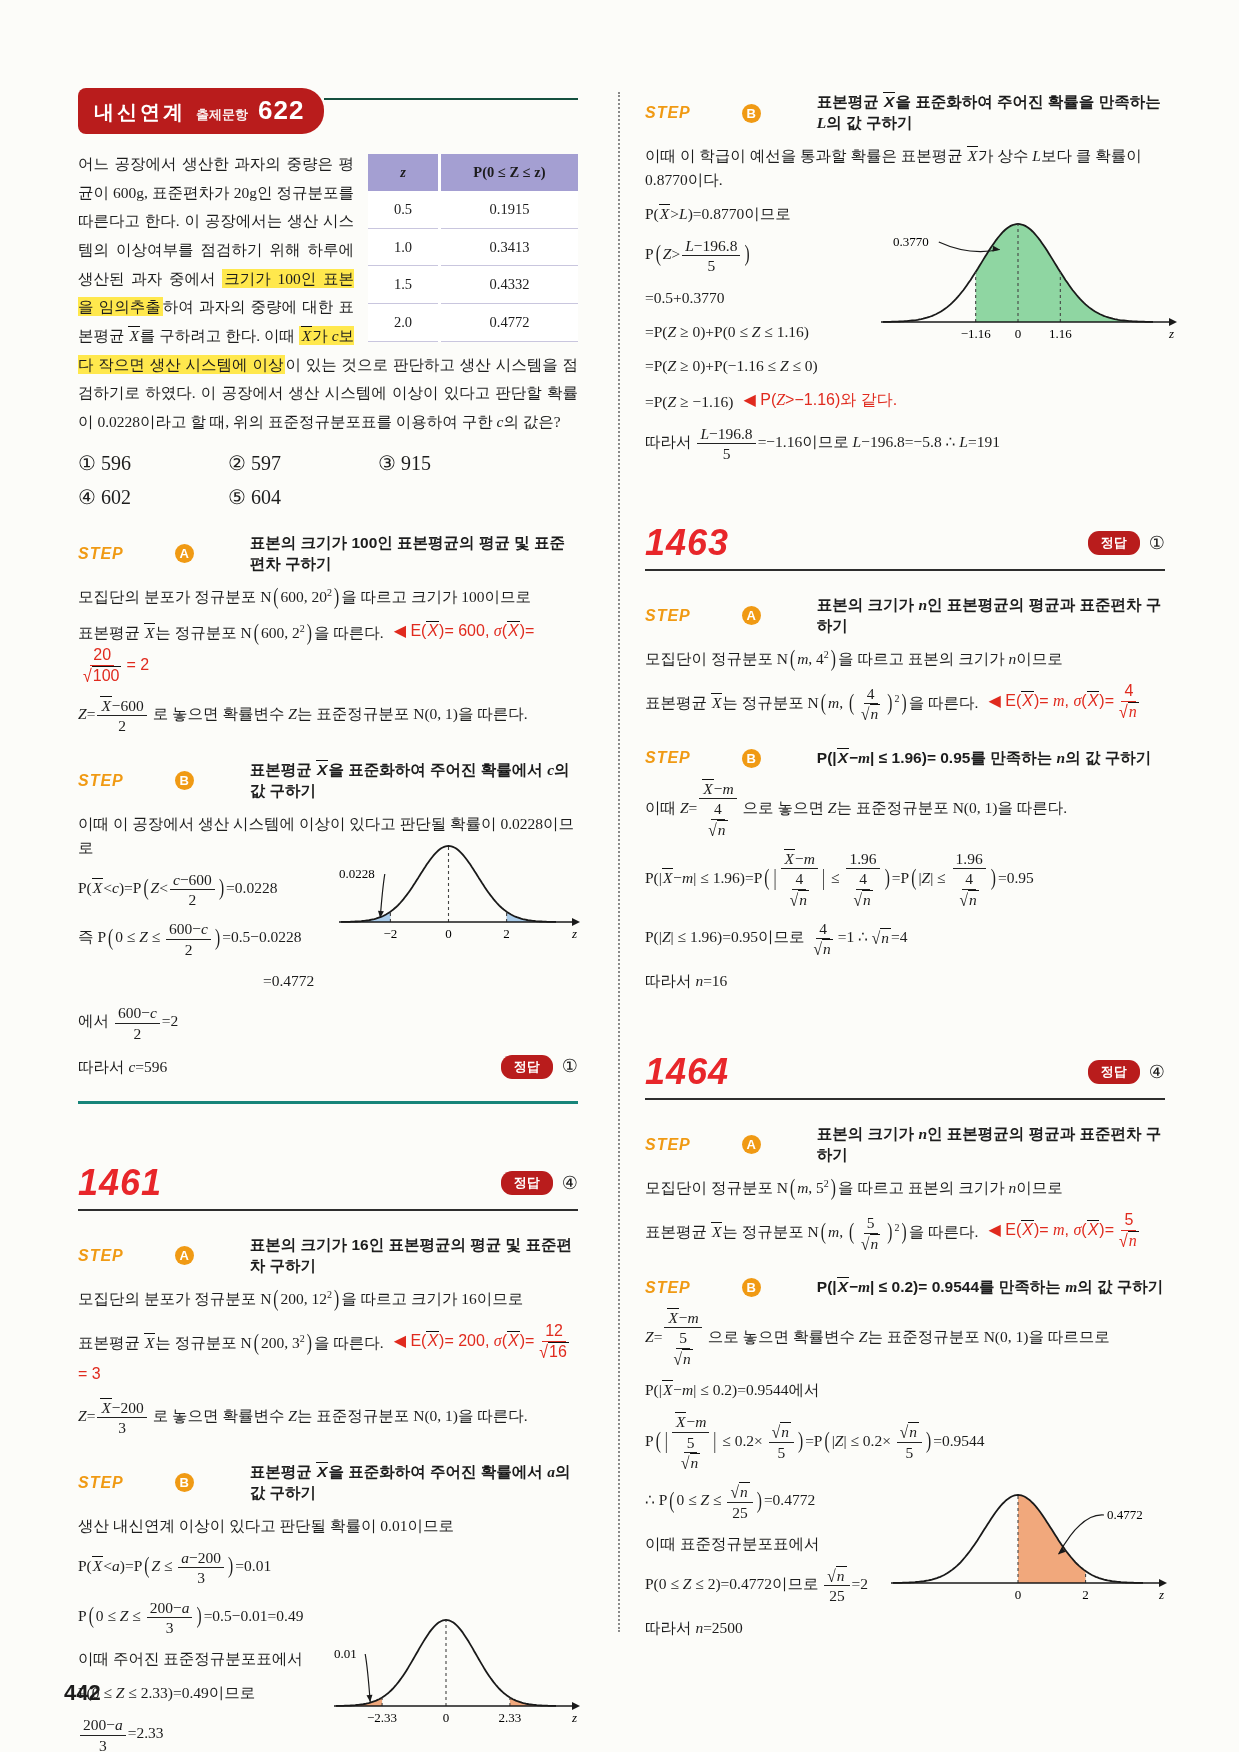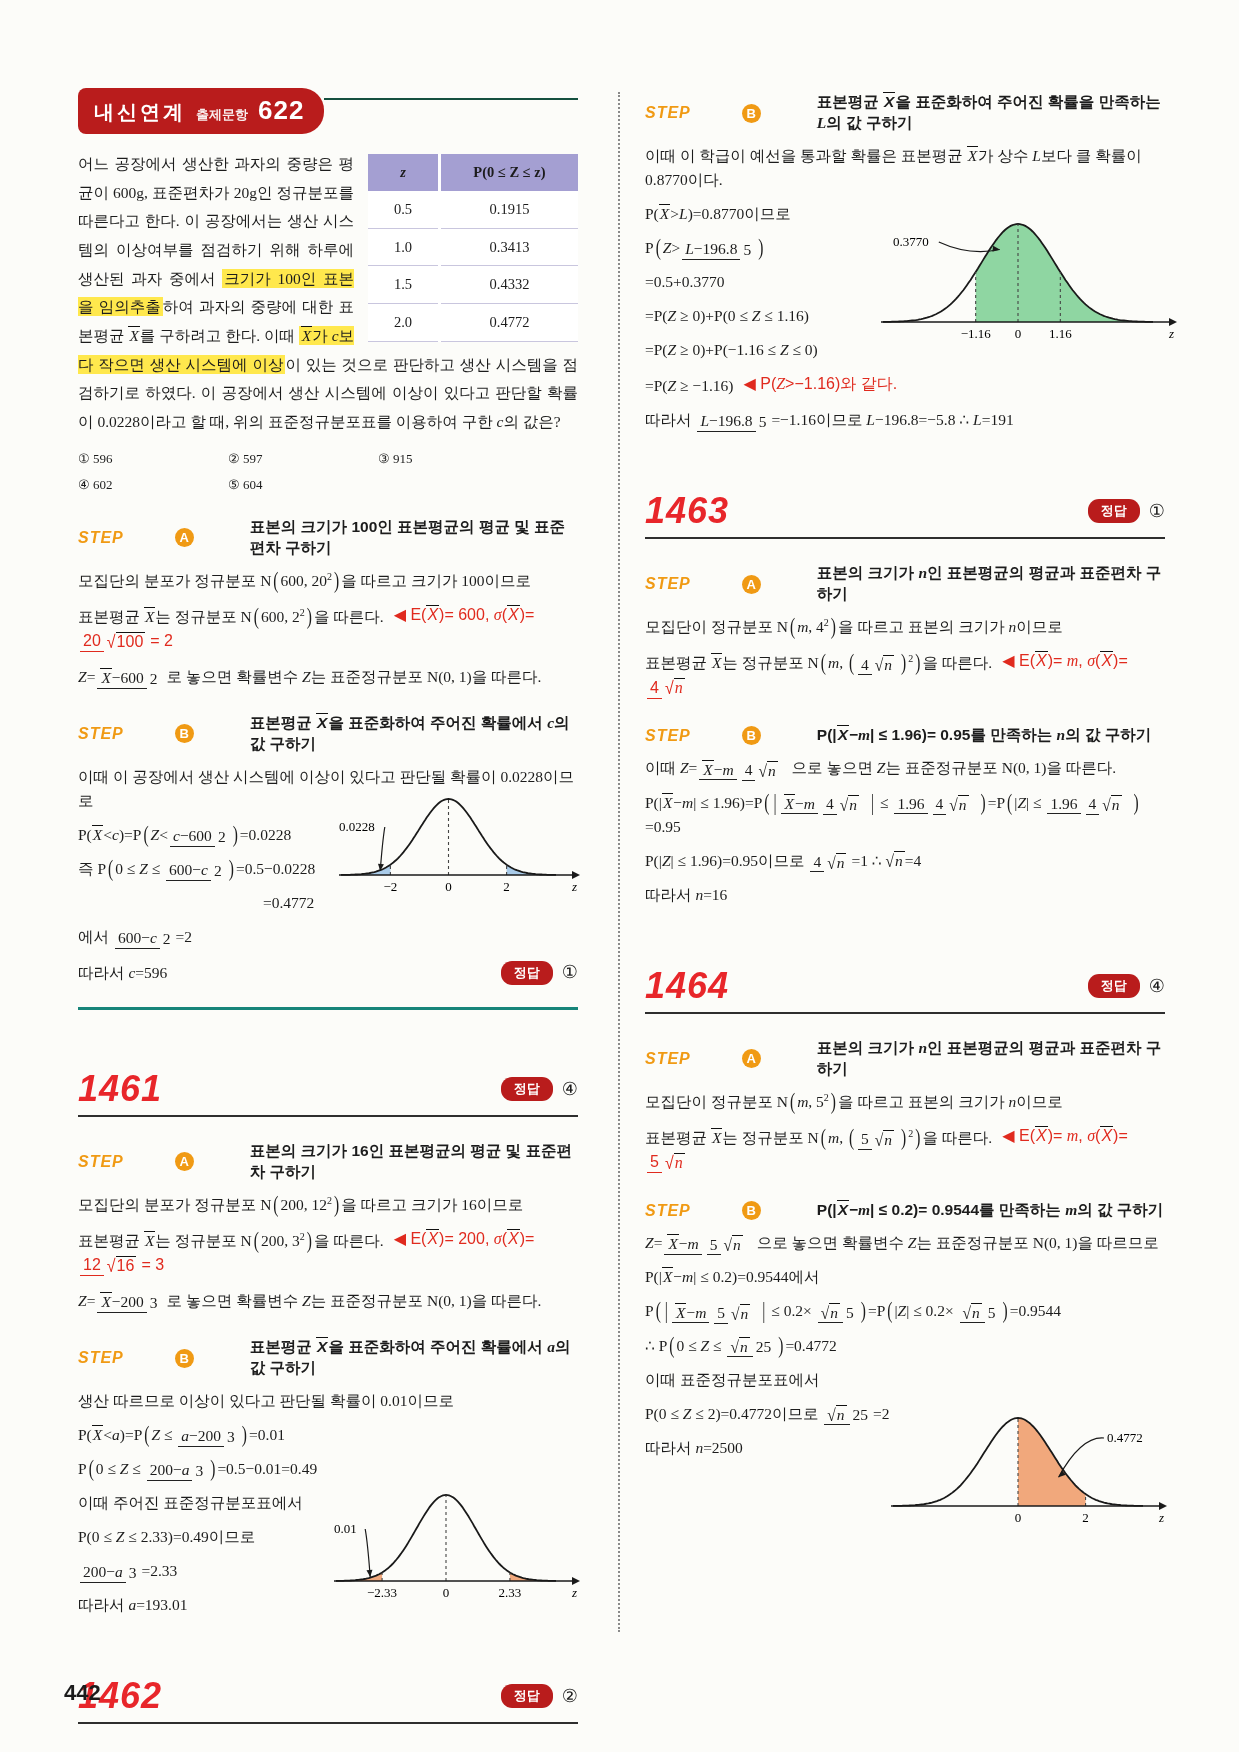--- a/index.html
+++ b/index.html
@@ -21,40 +21,40 @@
 
   
   .question{margin-top:16px;font-size:15.5px;line-height:1.85;text-align:justify;}
   .ztable{float:right;width:210px;margin:4px 0 8px 14px;border-collapse:collapse;font-size:14.5px;}
   .ztable th{background:#a49fd2;font-weight:700;padding:5px 6px;text-align:center;}
   .ztable th.zcol{font-style:italic;width:58px;border-right:3px solid #fff;}
   .ztable td{padding:5px 6px;text-align:center;border-bottom:1px solid #c9c6de;background:#fff;margin-top:16px;}
   .ztable td.zcol{border-right:3px solid #fff;}
   .hl{background:#ffe84d;padding:1px 2px;}
 
-  .choices{margin-top:14px;display:grid;grid-template-columns:150px 150px 1fr;row-gap:10px;font-size:13px;}
+  .choices{margin-top:14px;display:grid;grid-template-columns:150px 150px 1fr;row-gap:10px;font-size:20px;}
 
   
   .step{position:relative;margin-top:24px;}
   .step-head{display:flex;align-items:center;margin-bottom:8px;gap:48px;}
   .step-word{color:#f09a14;font:800 italic 16px "Liberation Sans",sans-serif;letter-spacing:1px;}
   .step-circ{display:inline-flex;align-items:center;justify-content:center;width:19px;height:19px;
              border-radius:50%;background:#f09a14;color:#fff;font:800 13px "Liberation Sans",sans-serif;margin:0 8px 0 3px;flex:none;}
   .step-title{font:700 15.5px "Liberation Sans",sans-serif;}
   .line{margin:10px 0;font-size:15.5px;line-height:1.55;}
   .ind{margin-left:185px;}
   .rnote{color:#e02a1e;font-size:16px;margin-left:10px;font-family:"Liberation Sans",sans-serif;vertical-align:2px;}
   .rnote .frac .num{border-color:#e02a1e;}
   .resline{display:flex;justify-content:space-between;align-items:center;}
 
   
   i{font-family:"Liberation Serif",serif;}
   .ol{display:inline-block;border-top:1.5px solid #111;line-height:1.05;padding:1px 1px 0;font-style:italic;}
   sup{font-size:10px;}
-  .frac{display:inline-flex;flex-direction:row;align-items:center;vertical-align:middle;margin:0 2px;text-align:center;line-height:1.25;}
+  .frac{display:inline-flex;flex-direction:column;align-items:center;vertical-align:middle;margin:0 2px;text-align:center;line-height:1.25;}
   .frac .num{display:block;border-bottom:1.4px solid #222;padding:0 3px;}
   .frac .den{display:block;padding:0 3px;}
   .sqrt{white-space:nowrap;}
   .sqrt .rad{display:inline-block;transform:scaleY(1.12);}
   .sqrt .rb{display:inline-block;border-top:1.4px solid #111;padding:0 2px 0 1px;line-height:1.1;}
   .bp{display:inline-block;transform:scaleY(1.55);transform-origin:center 55%;margin:0 2px;font-weight:300;}
 
   
   .phead{display:flex;justify-content:space-between;align-items:center;margin-top:58px;}
   .pnum{color:#e8262a;font:800 italic 36px "Liberation Sans",sans-serif;letter-spacing:1px;}
@@ -217,21 +217,21 @@
           <span class="den">3</span>
         </span> 로 놓으면 확률변수 <i>Z</i>는 표준정규분포 N(0, 1)을 따른다.</div>
   </div>
 
   <div class="step">
     <div class="step-head">
       <span class="step-word">STEP</span>
       <span class="step-circ">B</span>
       <span class="step-title">표본평균 <span class="ol">X</span>을 표준화하여 주어진 확률에서 <i>a</i>의 값 구하기</span>
     </div>
-    <div class="line">생산 따르므로 이상이 있다고 판단될 확률이 0.01이므로</div>
+    <div class="line">생산 내신연계 이상이 있다고 판단될 확률이 0.01이므로</div>
     <div class="line">P(<span class="ol">X</span>&lt;<i>a</i>)=P<span class="bp">(</span><i>Z</i> ≤ <span class="frac">
           <span class="num"><i>a</i>−200</span>
           <span class="den">3</span>
         </span><span class="bp">)</span>=0.01</div>
     <div class="line">P<span class="bp">(</span>0 ≤ <i>Z</i> ≤ <span class="frac">
           <span class="num">200−<i>a</i></span>
           <span class="den">3</span>
         </span><span class="bp">)</span>=0.5−0.01=0.49</div>
     <div class="line">이때 주어진 표준정규분포표에서</div>
     <div class="line">P(0 ≤ <i>Z</i> ≤ 2.33)=0.49이므로</div>

